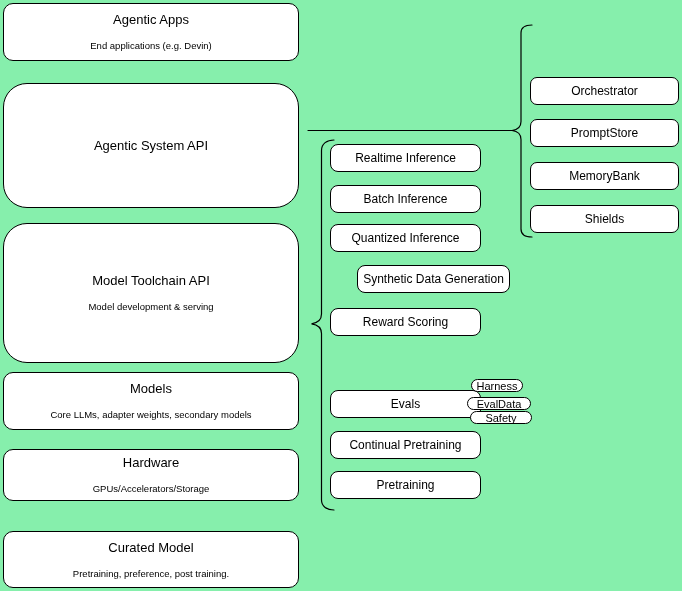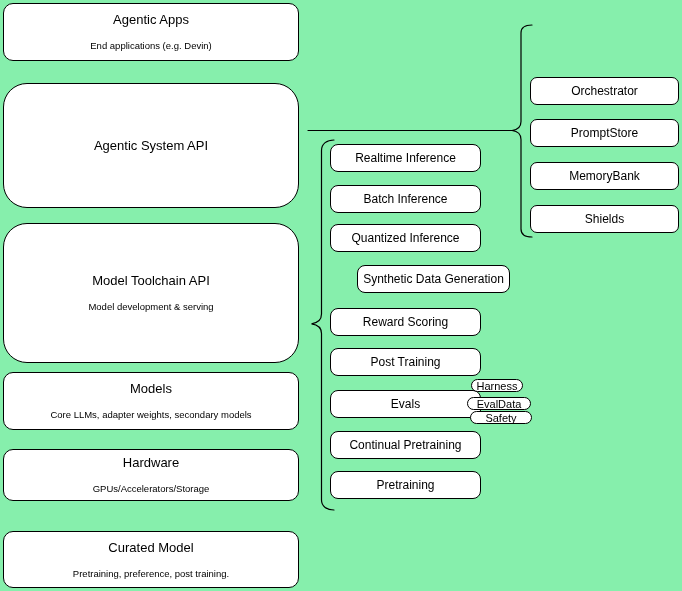--- a/index.html
+++ b/index.html
@@ -107,23 +107,20 @@
   </div>
   <div class="node mbox" style="top:185px">
     <span>Batch Inference</span>
   </div>
   <div class="node mbox wide" style="top:265px">
     <span>Synthetic Data Generation</span>
   </div>
   <div class="node mbox" style="top:308px">
     <span>Reward Scoring</span>
   </div>
-  <div class="node mbox" style="top:348px">
-    <span>Post Training</span>
-  </div>
   <div class="node mbox" style="top:390px">
     <span>Evals</span>
   </div>
   <div class="node mbox" style="top:431px">
     <span>Continual Pretraining</span>
   </div>
   <div class="node mbox" style="top:471px">
     <span>Pretraining</span>
   </div>
 

